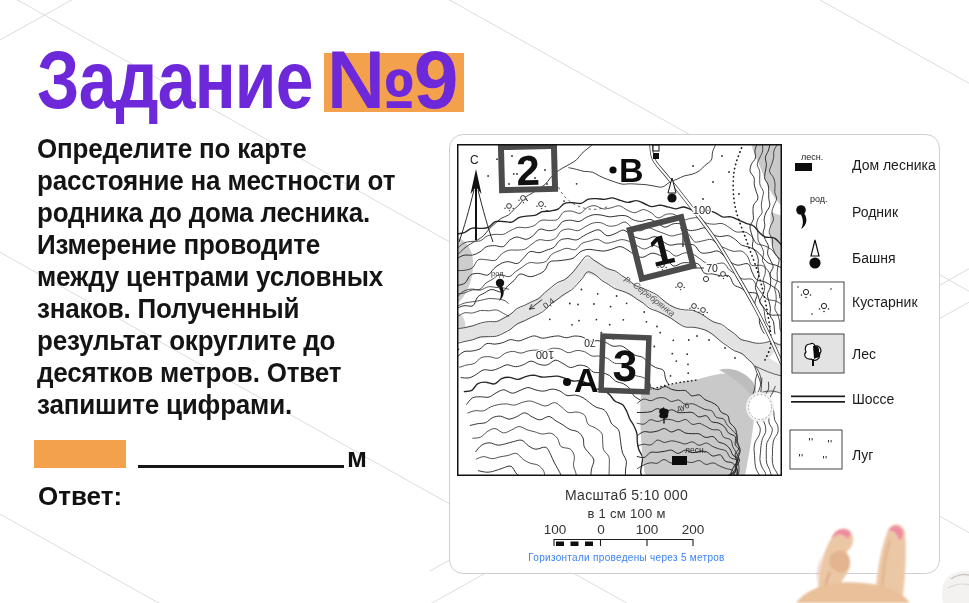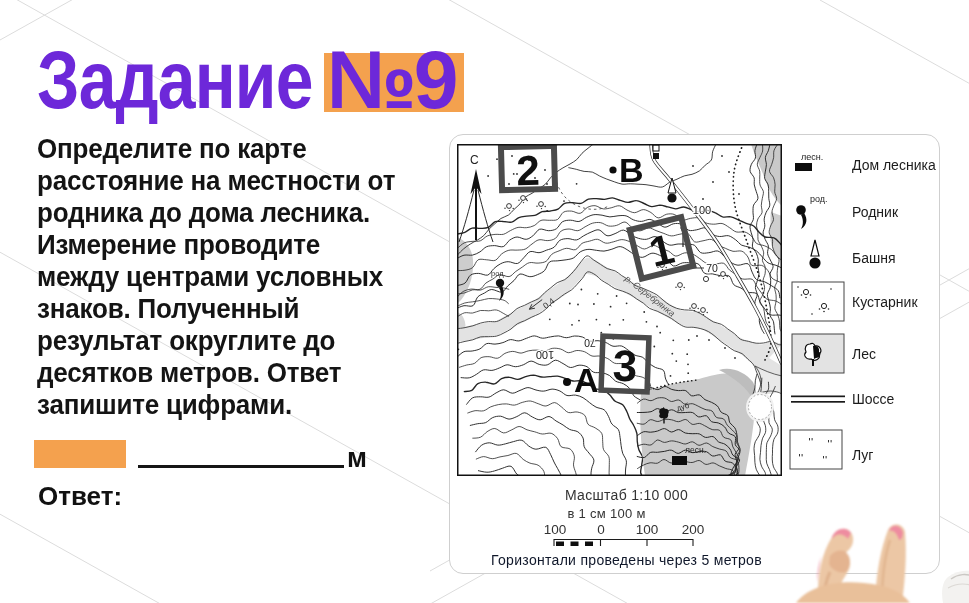--- a/index.html
+++ b/index.html
@@ -412,22 +412,22 @@
     <rect x="14" y="314" width="1" height="2.4"></rect>
           <rect x="16.6" y="314" width="1" height="2.4"></rect>
     <rect x="38" y="316" width="1" height="2.4"></rect>
           <rect x="40.6" y="316" width="1" height="2.4"></rect>
         </g>
     <text x="67" y="320" font-size="14" fill="#1c1c1c">Луг</text>
   </g>
   </g>
 </svg>
 
-<div class="abs" style="left:454px; top:487px; width:345px; text-align:center; font-size:14px; color:#333; letter-spacing:0.3px;">Масштаб 1:10 000</div>
-<div class="abs" style="left:434px; top:506px; width:345px; text-align:center; font-size:13px; color:#333; letter-spacing:0.3px;">в 1 см 100 м</div>
+<div class="abs" style="left:454px; top:487px; width:345px; text-align:center; font-size:14px; color:#333; letter-spacing:0.3px;">Масштаб 5:10 000</div>
+<div class="abs" style="left:454px; top:506px; width:345px; text-align:center; font-size:13px; color:#333; letter-spacing:0.3px;">в 1 см 100 м</div>
 
 <svg class="abs" style="left:500px; top:522px;" width="250" height="30" viewBox="0 0 250 30">
   <g font-family="Liberation Sans, sans-serif" font-size="13.5" fill="#333" text-anchor="middle">
     <text x="55" y="12">100</text>
       <text x="101" y="12">0</text>
       <text x="147" y="12">100</text>
       <text x="193" y="12">200</text>
   </g>
   <g stroke="#1c1c1c" stroke-width="1.1" fill="none">
     <path d="M54,17.5 L193,17.5"></path>
@@ -436,21 +436,21 @@
       <path d="M147,17 L147,24"></path>
       <path d="M193,17 L193,24"></path>
   </g>
   <g fill="#0e0e0e">
     <rect x="56" y="19.5" width="8" height="4.5"></rect>
     <rect x="70.5" y="19.5" width="8" height="4.5"></rect>
     <rect x="85" y="19.5" width="8" height="4.5"></rect>
   </g>
 </svg>
 
-<div class="abs" style="left:454px; top:552px; width:345px; text-align:center; font-size:14px; color:#0f172a; letter-spacing:0.3px;">Горизонтали проведены через 5 метров</div>
+<div class="abs" style="left:454px; top:552px; width:345px; text-align:center; font-size:10px; color:#3b82f6; letter-spacing:0.3px;">Горизонтали проведены через 5 метров</div>
 
 <svg class="abs" style="left:786px; top:460px;" width="189" height="143" viewBox="0 0 189 143">
   <defs>
       <filter id="hb" x="-20%" y="-20%" width="140%" height="140%">
         <feGaussianBlur stdDeviation="1.2"></feGaussianBlur>
       </filter>
     </defs>
   <g filter="url(#hb)">
 
     <path d="M89,143 C90,113 95,88 102,70 C106,62 117,63 119,72 C121,95 119,120 116,143 Z" fill="#ecc7a5"></path>

